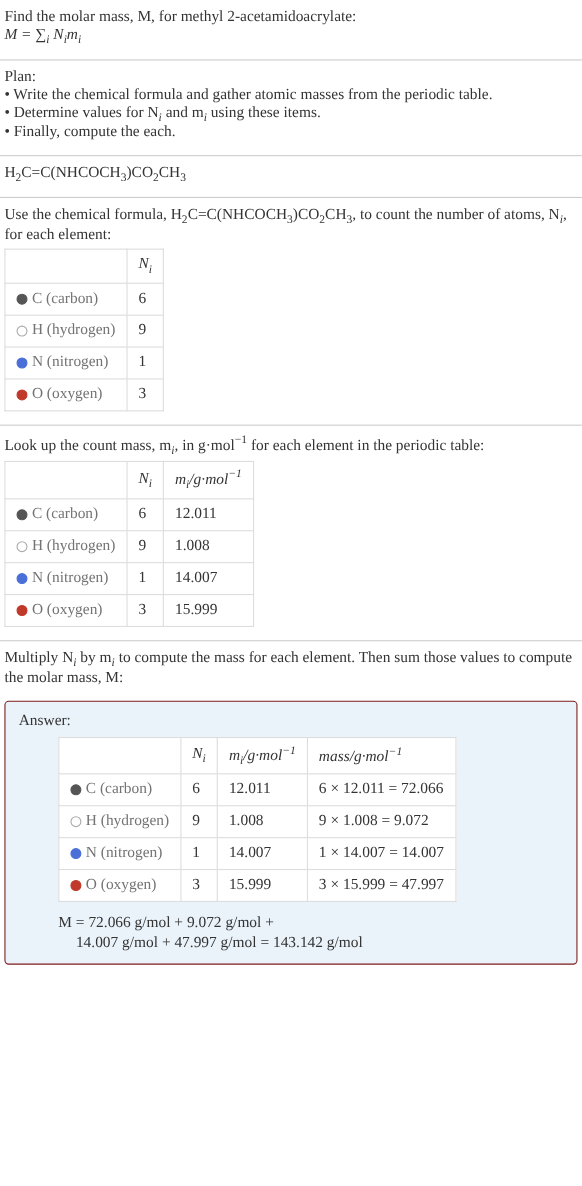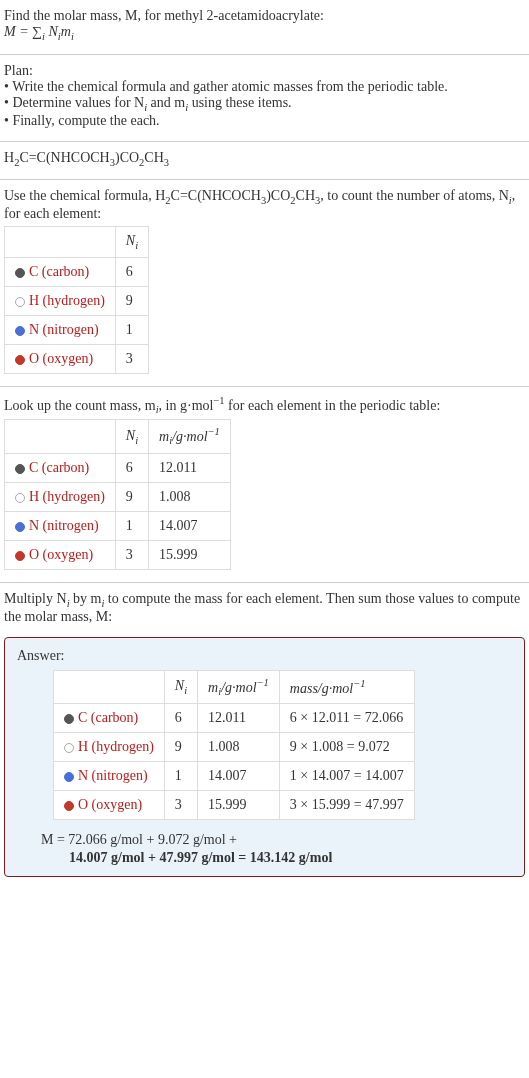--- a/index.html
+++ b/index.html
@@ -41,21 +41,21 @@
     border: 1px solid #ddd;
     padding: 6px 10px;
     text-align: left;
     font-weight: normal;
   }
   th {
     background: #fff;
     font-style: italic;
   }
   td.element {
-    color: #b91c1c;
+    color: #737373;
   }
   td.element .dot {
     display: inline-block;
     width: 8px;
     height: 8px;
     border-radius: 50%;
     margin-right: 4px;
     vertical-align: middle;
     border: 1px solid #999;
   }
@@ -75,21 +75,21 @@
     background: #fff;
   }
   .answer-label {
     margin-bottom: 6px;
   }
   .indent {
     margin-left: 36px;
   }
   .math-line {
     margin-top: 12px;
-    margin-left: 24px;
+    margin-left: 36px;
   }
 </style>
 </head>
 <body>
 
 <div class="container">
 
   <div class="section">
     <div>Find the molar mass, M, for methyl 2-acetamidoacrylate:</div>
     <div class="formula">
@@ -225,16 +225,16 @@
       <tr>
         <td class="element"><span class="dot oxygen"></span><span>O (oxygen)</span></td>
         <td class="num">3</td>
         <td>15.999</td>
         <td>3 × 15.999 = 47.997</td>
       </tr>
     </tbody>
         </table>
     </div>
     <div class="math-line">M = 72.066 g/mol + 9.072 g/mol +</div>
-    <div class="math-line" style="margin-top:2px; margin-left:52px;font-weight:bold;">14.007 g/mol + 47.997 g/mol = 143.142 g/mol</div>
+    <div class="math-line" style="margin-top:2px; margin-left:52px;">14.007 g/mol + 47.997 g/mol = 143.142 g/mol</div>
   </div>
 
 </div>
 
 </body></html>

